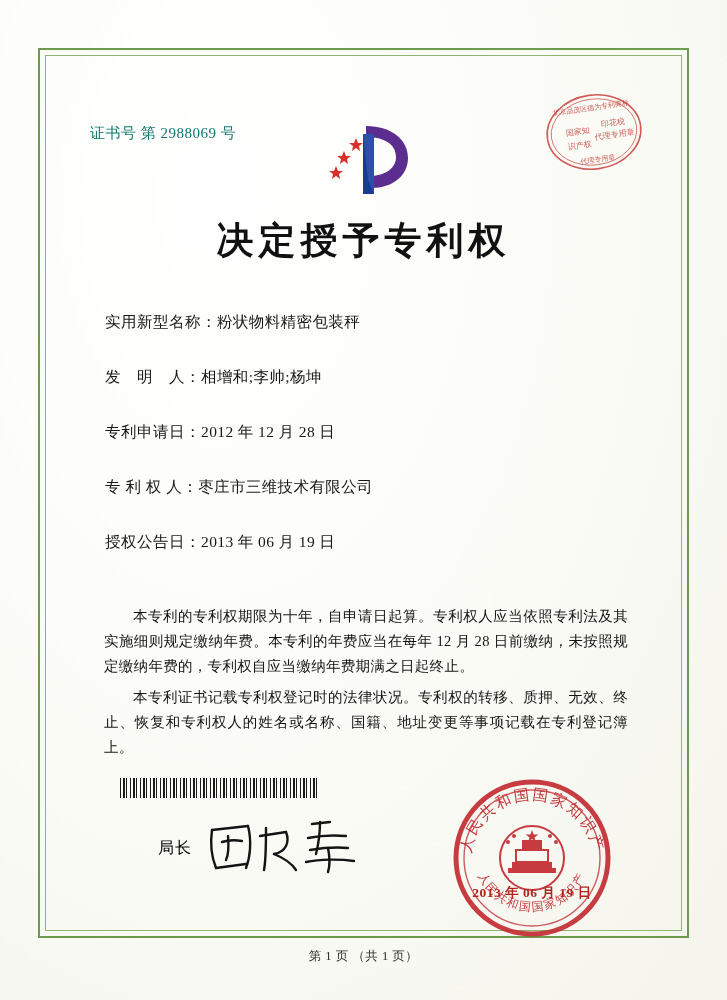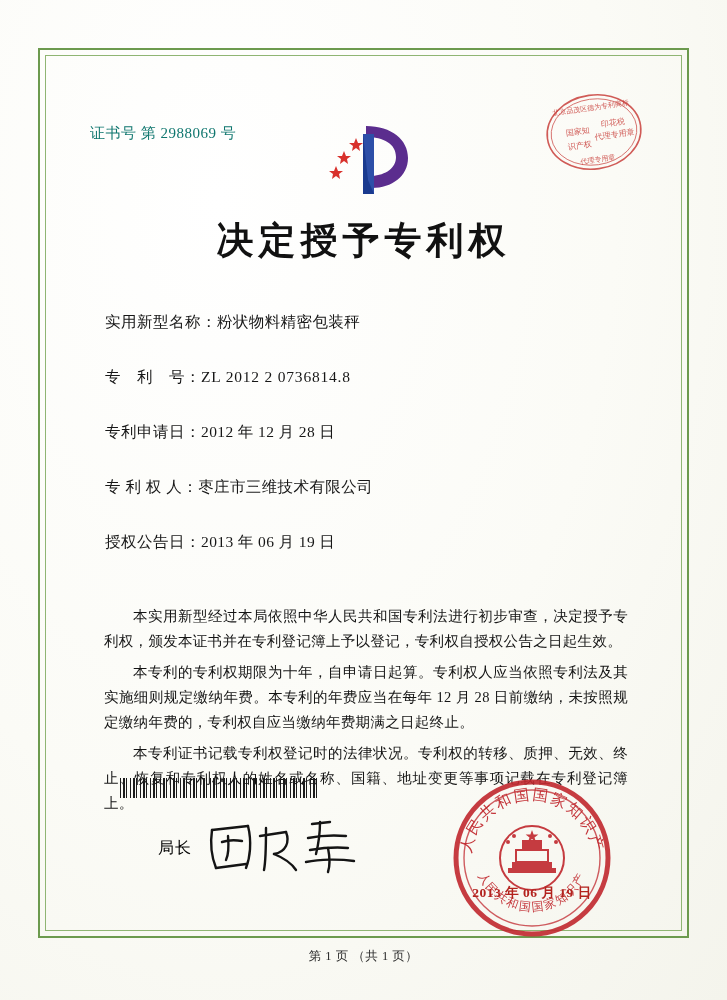--- a/index.html
+++ b/index.html
@@ -228,39 +228,38 @@
   </div>
 
   <div class="title">决定授予专利权</div>
 
   <div class="fields">
     <div class="field-row">
       <span class="field-label">实用新型名称：</span>
       <span class="field-value">粉状物料精密包装秤</span>
     </div>
     <div class="field-row">
-      <span class="field-label">专　利　号：</span>
-      <span class="field-value mono">ZL 2012 2 0736814.8</span>
+      <span class="field-label">发　明　人：</span>
+      <span class="field-value">相增和;李帅;杨坤</span>
     </div>
     <div class="field-row">
       <span class="field-label">专利申请日：</span>
       <span class="field-value">2012 年 12 月 28 日</span>
     </div>
     <div class="field-row">
       <span class="field-label">专 利 权 人：</span>
       <span class="field-value">枣庄市三维技术有限公司</span>
     </div>
     <div class="field-row">
       <span class="field-label">授权公告日：</span>
       <span class="field-value">2013 年 06 月 19 日</span>
     </div>
   </div>
 
   <div class="body-text">
-    <p>本实用新型经过本局依照中华人民共和国专利法进行初步审查，决定授予专利权，颁发本证书并在专利登记簿上予以登记，专利权自授权公告之日起生效。</p>
     <p>本专利的专利权期限为十年，自申请日起算。专利权人应当依照专利法及其实施细则规定缴纳年费。本专利的年费应当在每年 12 月 28 日前缴纳，未按照规定缴纳年费的，专利权自应当缴纳年费期满之日起终止。</p>
     <p>本专利证书记载专利权登记时的法律状况。专利权的转移、质押、无效、终止、恢复和专利权人的姓名或名称、国籍、地址变更等事项记载在专利登记簿上。</p>
   </div>
 
   <div class="barcode"></div>
 
   <div class="director">局长</div>
   <div class="signature">
     <svg width="160" height="62" viewBox="0 0 160 62">
       <g fill="none" stroke="#141414" stroke-width="2.4" stroke-linecap="round">

